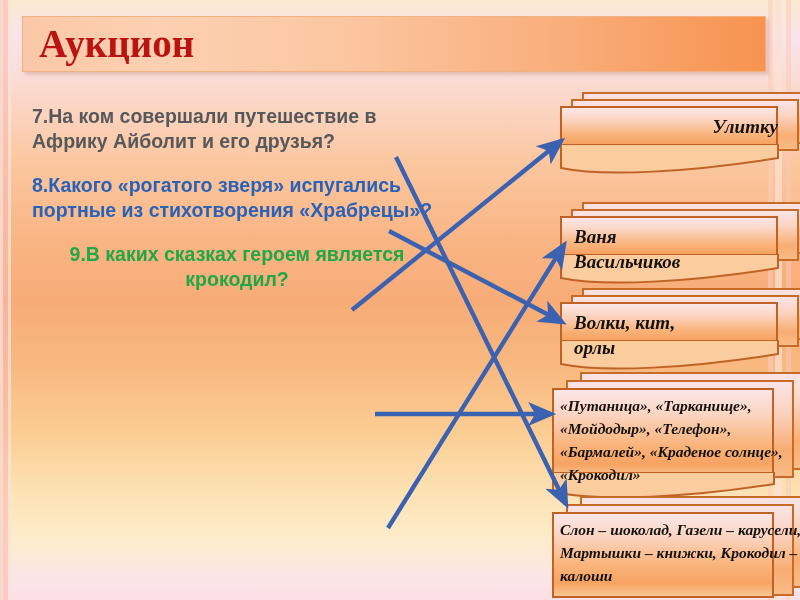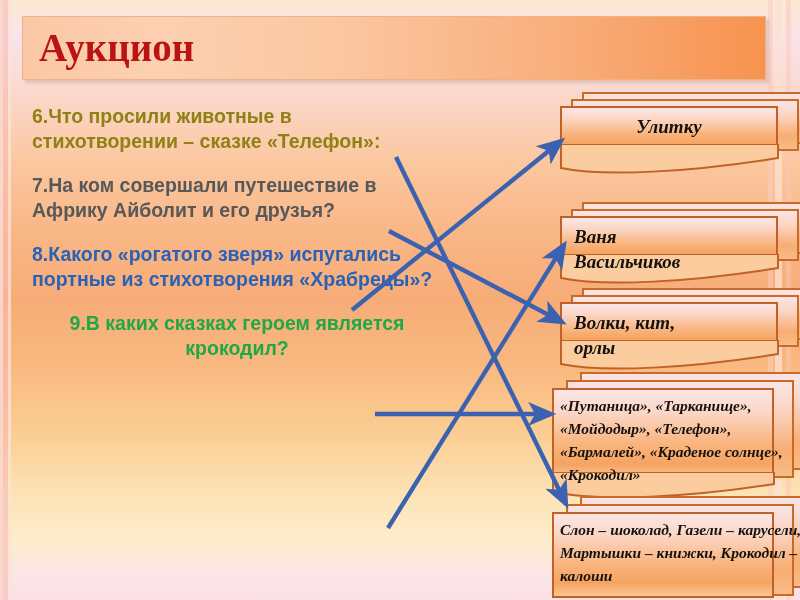--- a/index.html
+++ b/index.html
@@ -42,21 +42,21 @@
   .stripe-r1 { left: 768px; width: 5px; background: rgba(250,205,190,0.55); }
   .stripe-r2 { left: 775px; width: 7px; background: rgba(252,224,210,0.75); }
   .stripe-r3 { left: 786px; width: 5px; background: rgba(250,200,185,0.50); }
 
   
   #title-bar {
     position: absolute;
     left: 22px;
     top: 16px;
     width: 744px;
-    height: 64px;
+    height: 56px;
     box-sizing: border-box;
     background: linear-gradient(to right,
         #fbc8a7 0%, #fcd0b1 18%, #fbc7a2 42%, #f9ae7c 72%, #f7934f 100%);
     border: 1px solid #f0b183;
     box-shadow: 3px 3px 3px rgba(170,120,100,0.28);
   }
   #title-text {
     position: absolute;
     left: 16px;
     top: 50%;
@@ -121,41 +121,40 @@
   .card-label {
     position: absolute;
     font-family: "Liberation Serif", "DejaVu Serif", serif;
     font-style: italic;
     font-weight: bold;
     color: #14110e;
     line-height: 25px;
     white-space: pre-line;
     z-index: 5;
   }
-  .lbl-center { text-align: center; }
+  .lbl-center { text-align: right; }
 </style>
 </head>
 <body>
 
 <div id="slide">
 
   <div class="edge-stripe stripe-l1"></div>
   <div class="edge-stripe stripe-l2"></div>
   <div class="edge-stripe stripe-l3"></div>
 
   <div class="edge-stripe stripe-r1"></div>
   <div class="edge-stripe stripe-r2"></div>
   <div class="edge-stripe stripe-r3"></div>
 
   <div id="title-bar">
     <div id="title-text">Аукцион</div>
   </div>
 
   <div id="questions">
-    <div class="question q-olive">6.Что просили животные в стихотворении – сказке «Телефон»:</div>
     <div class="question q-gray">7.На ком совершали путешествие в Африку Айболит и его друзья?</div>
     <div class="question q-blue">8.Какого «рогатого зверя» испугались портные из стихотворения «Храбрецы»?</div>
     <div class="question q-green">9.В каких сказках героем является крокодил?</div>
   </div>
 
   <div class="card-wrap" style="left:560px; top:92px; width:250px; height:90px;">
     <div class="card-shadow" style="left:22px; top:0px;  width:228px; height:52px;"></div>
     <div class="card-shadow" style="left:11px; top:7px;  width:228px; height:52px;"></div>
     <div class="card-main" style="top:14px; width:218px; height:46px;"></div>
     <svg class="card-tail" style="top:52px;" width="220" height="32" viewBox="0 0 220 32">

